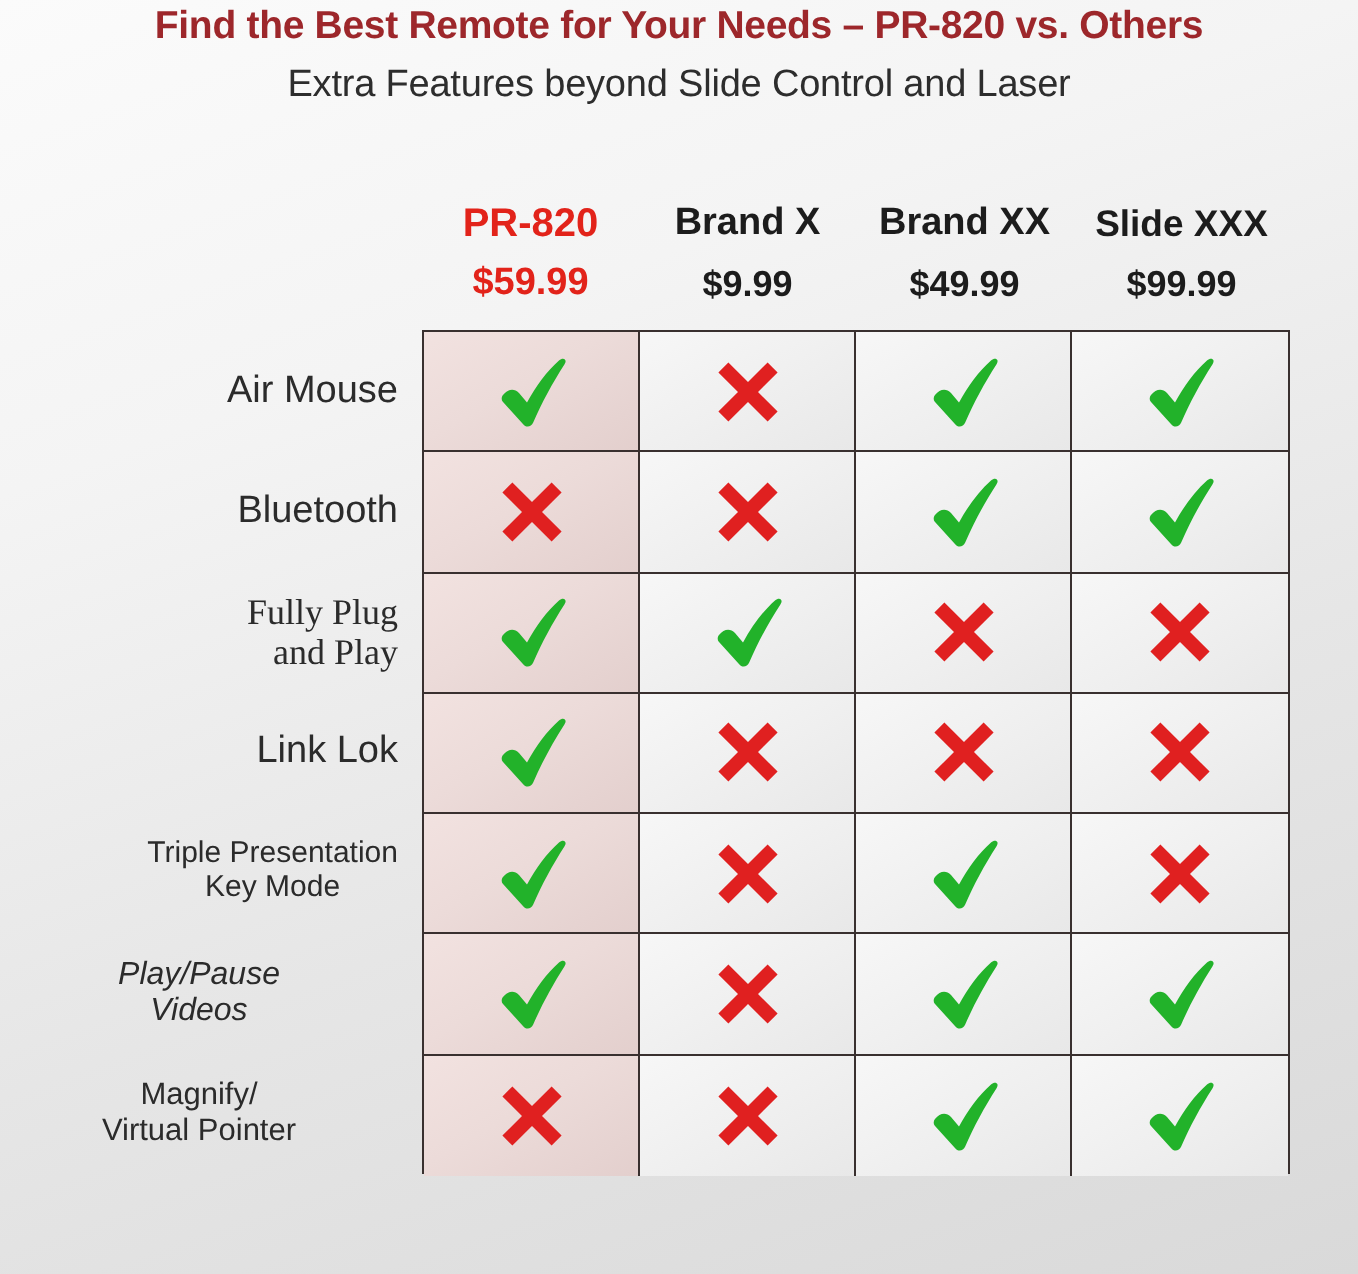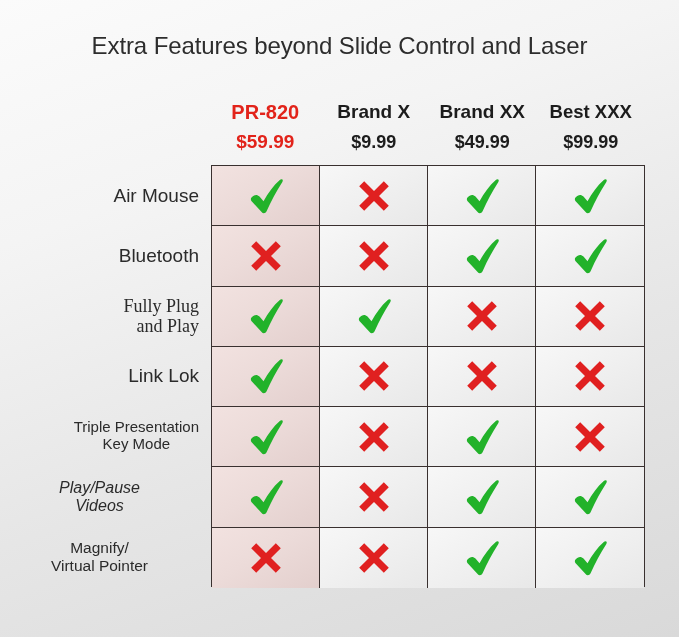--- a/index.html
+++ b/index.html
@@ -32,21 +32,21 @@
     color: #9d272b;
     letter-spacing: -0.15px;
     white-space: nowrap;
   }
   #subtitle {
     position: absolute;
     top: 32px;
     left: 0;
     width: 679px;
     text-align: center;
-    font-size: 24px;
+    font-size: 19px;
     font-weight: normal;
     color: #2d2d2d;
     letter-spacing: -0.1px;
     white-space: nowrap;
   }
 
   
   #col-headers {
     position: absolute;
     top: 80px;
@@ -149,37 +149,38 @@
     display: block;
     line-height: 0;
   }
   .mark svg { display: block; }
 </style>
 </head>
 <body>
 
 <div id="page">
 
+  <div id="title">Find the Best Remote for Your Needs – PR-820 vs. Others</div>
   <div id="subtitle">Extra Features beyond Slide Control and Laser</div>
 
   <div id="col-headers">
       <div class="col-head c0 highlight">
         <div class="brand">PR-820</div>
         <div class="price">$59.99</div>
       </div>
       <div class="col-head c1">
         <div class="brand">Brand X</div>
         <div class="price">$9.99</div>
       </div>
       <div class="col-head c2">
         <div class="brand">Brand XX</div>
         <div class="price">$49.99</div>
       </div>
       <div class="col-head c3">
-        <div class="brand">Best XXX</div>
+        <div class="brand">Slide XXX</div>
         <div class="price">$99.99</div>
       </div>
     </div>
 
   <div id="row-labels">
       <div class="row-label" style="top: 0px; height: 60.2857px; font-size: 19px; justify-content: flex-end; padding-left: 34px;">
         <span class="lbl-text" style="text-align: right;">Air Mouse</span>
       </div>
       <div class="row-label" style="top: 60.2857px; height: 60.2857px; font-size: 19px; justify-content: flex-end; align-items: center;">
         <span class="lbl-text" style="text-align: right;">Bluetooth</span>

